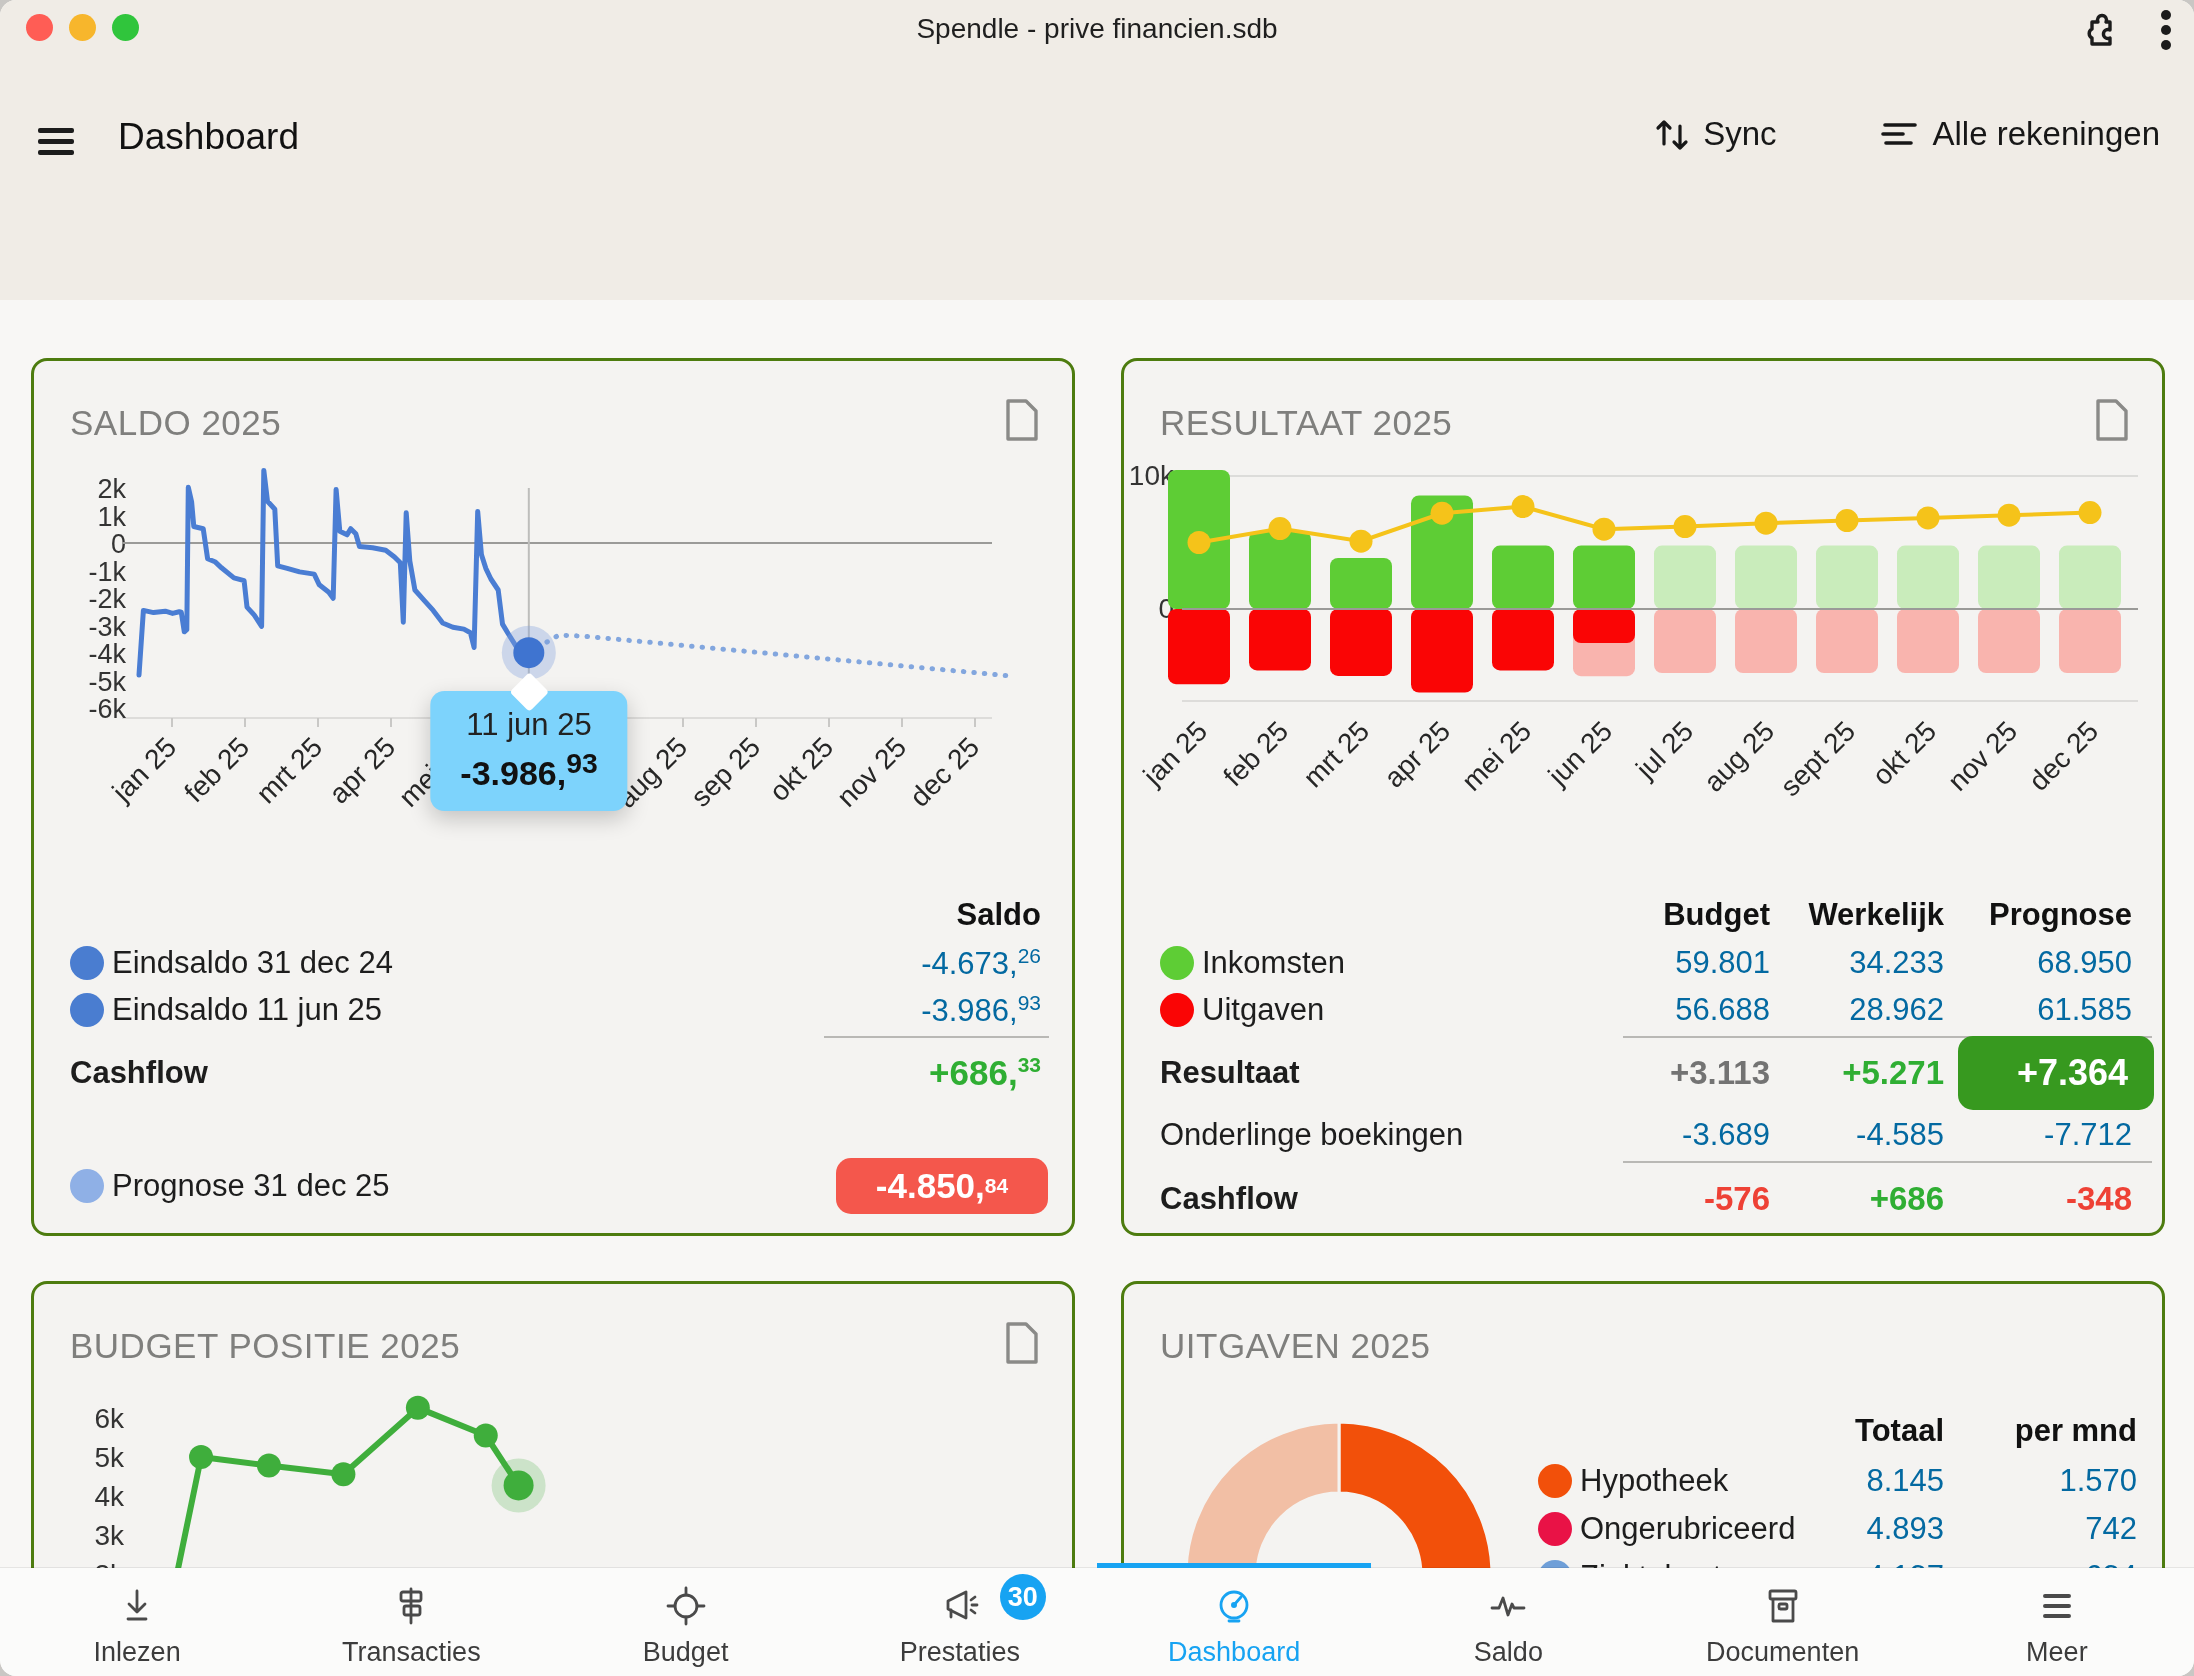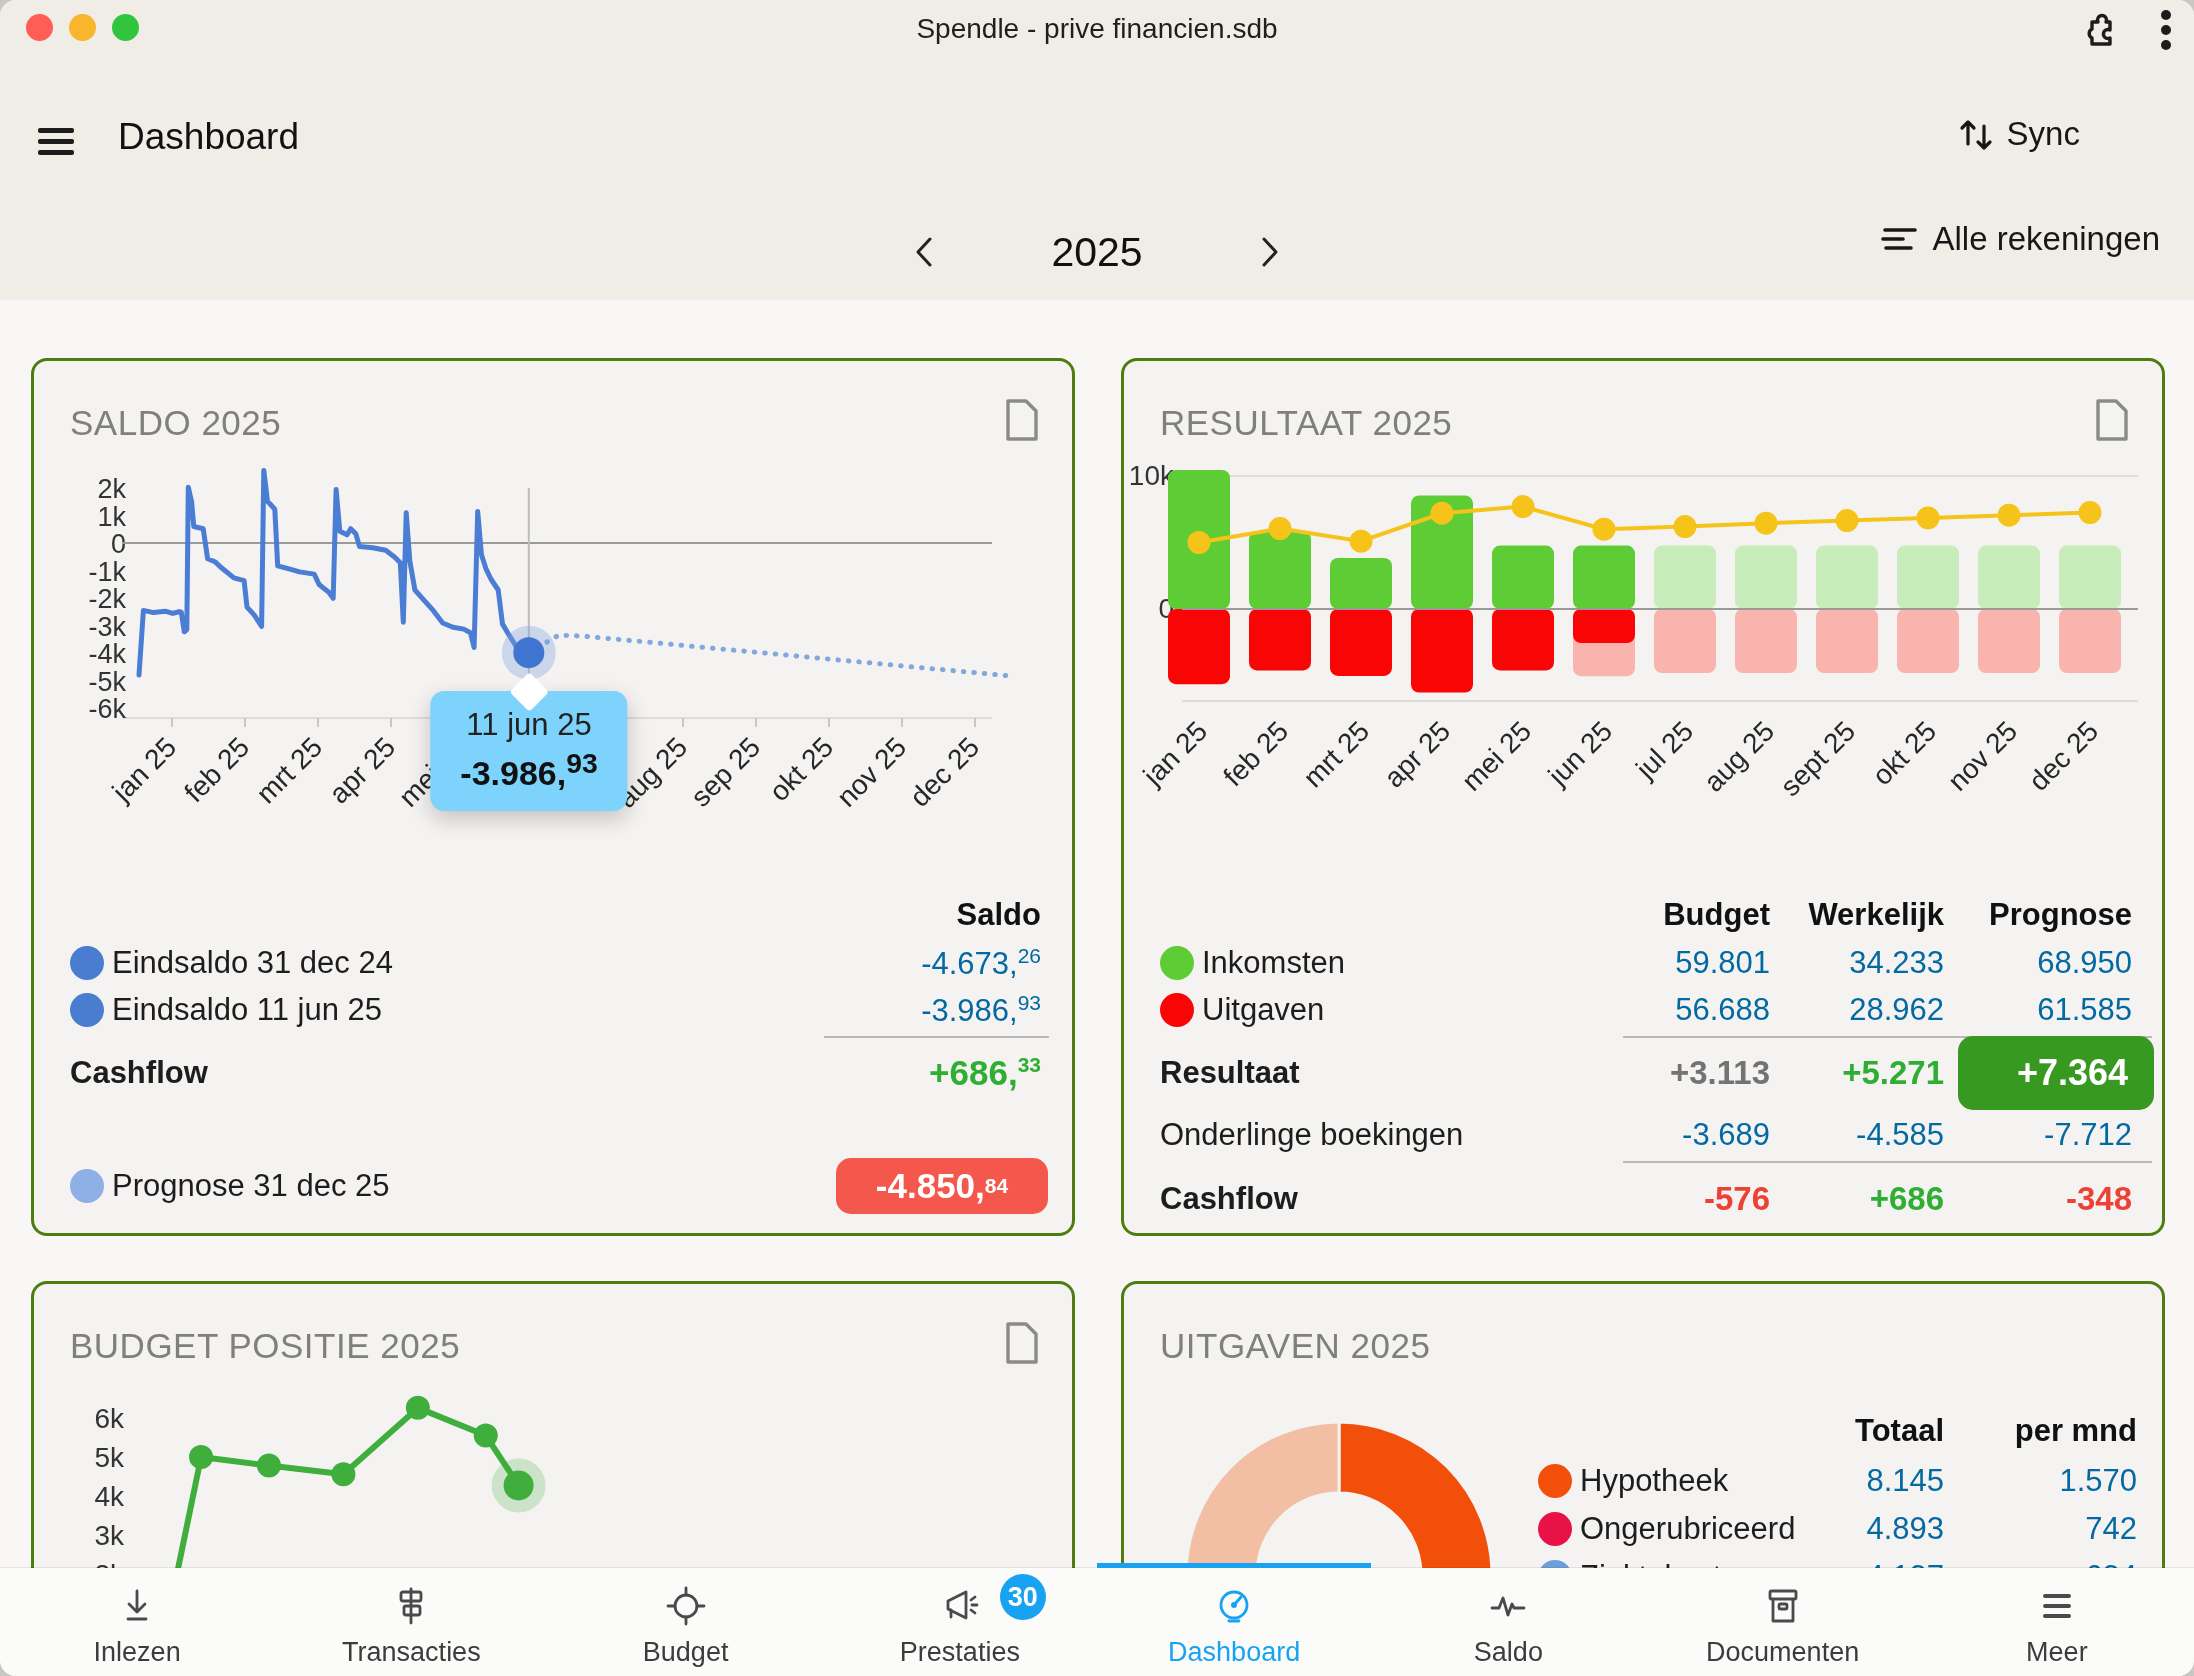--- a/index.html
+++ b/index.html
@@ -15,21 +15,21 @@
   .tl-red{ background:#ff5d55; } .tl-yellow{ background:#f7b62c; } .tl-green{ background:#30c53c; }
   .win-title { position:absolute; top:13px; left:0; right:0; text-align:center;
                font-size:28px; color:#1f1f1f; }
   .titlebar-right { position:absolute; top:8px; right:22px; display:flex; gap:38px; align-items:center; }
   .titlebar-right svg { display:block; }
 
   .toolbar { position:absolute; top:108px; left:0; right:0; height:64px; }
   .hamburger { position:absolute; left:38px; top:14px; width:36px; height:36px; cursor:pointer; }
   .hamburger i { display:block; height:5px; background:#1c1c1c; border-radius:2px; margin:6px 0; }
   .toolbar-title { position:absolute; left:118px; top:8px; font-size:37px; color:#111; }
-  .toolbar-right { position:absolute; right:34px; top:6px; display:flex; gap:66px; align-items:center;flex-direction:column; }
+  .toolbar-right { position:absolute; right:34px; top:6px; display:flex; gap:102px; align-items:center; }
   .tool-btn { display:flex; align-items:center; gap:14px; font-size:33px; color:#171717; cursor:pointer; }
 
   .yearnav { position:absolute; top:216px; left:0; right:0; height:72px;
              display:flex; align-items:center; justify-content:center; gap:92px; }
   .chev { width:40px; height:40px; cursor:pointer; }
   .year-label { font-size:41px; color:#111; font-weight:500; min-width:120px; text-align:center; }
 
   
   .content { position:absolute; top:300px; left:0; right:0; height:1268px;
              overflow:hidden; background:#f8f7f5; }
@@ -126,29 +126,20 @@
           <svg width="40" height="34" viewBox="0 0 40 34" fill="none" stroke="#171717" stroke-width="3.6" stroke-linecap="round">
             <path d="M6 8 H36"></path>
               <path d="M4 17 H24"></path>
               <path d="M7 26 H32"></path>
           </svg>
           <span>Alle rekeningen</span>
         </div>
       </div>
     </div>
 
-    <div class="yearnav">
-      <svg class="chev" viewBox="0 0 40 40" fill="none" stroke="#222" stroke-width="3" stroke-linecap="round" stroke-linejoin="round">
-        <path d="M25 7 L13 20 L25 33"></path>
-      </svg>
-      <div class="year-label">2025</div>
-      <svg class="chev" viewBox="0 0 40 40" fill="none" stroke="#222" stroke-width="3" stroke-linecap="round" stroke-linejoin="round">
-        <path d="M15 7 L27 20 L15 33"></path>
-      </svg>
-    </div>
   </div>
 
   <div class="content">
 
     <div class="card" id="card-saldo">
       <div class="card-title">SALDO 2025</div>
       <svg class="doc-icon" width="40" height="46" viewBox="0 0 40 46" fill="none" stroke="#8a8a88" stroke-width="3.4" stroke-linejoin="round">
         <path d="M6 4 H24 L34 14 V42 H6 Z"></path>
       </svg>
       <svg class="chart-svg" id="saldo-chart" viewBox="0 0 1044 380">

